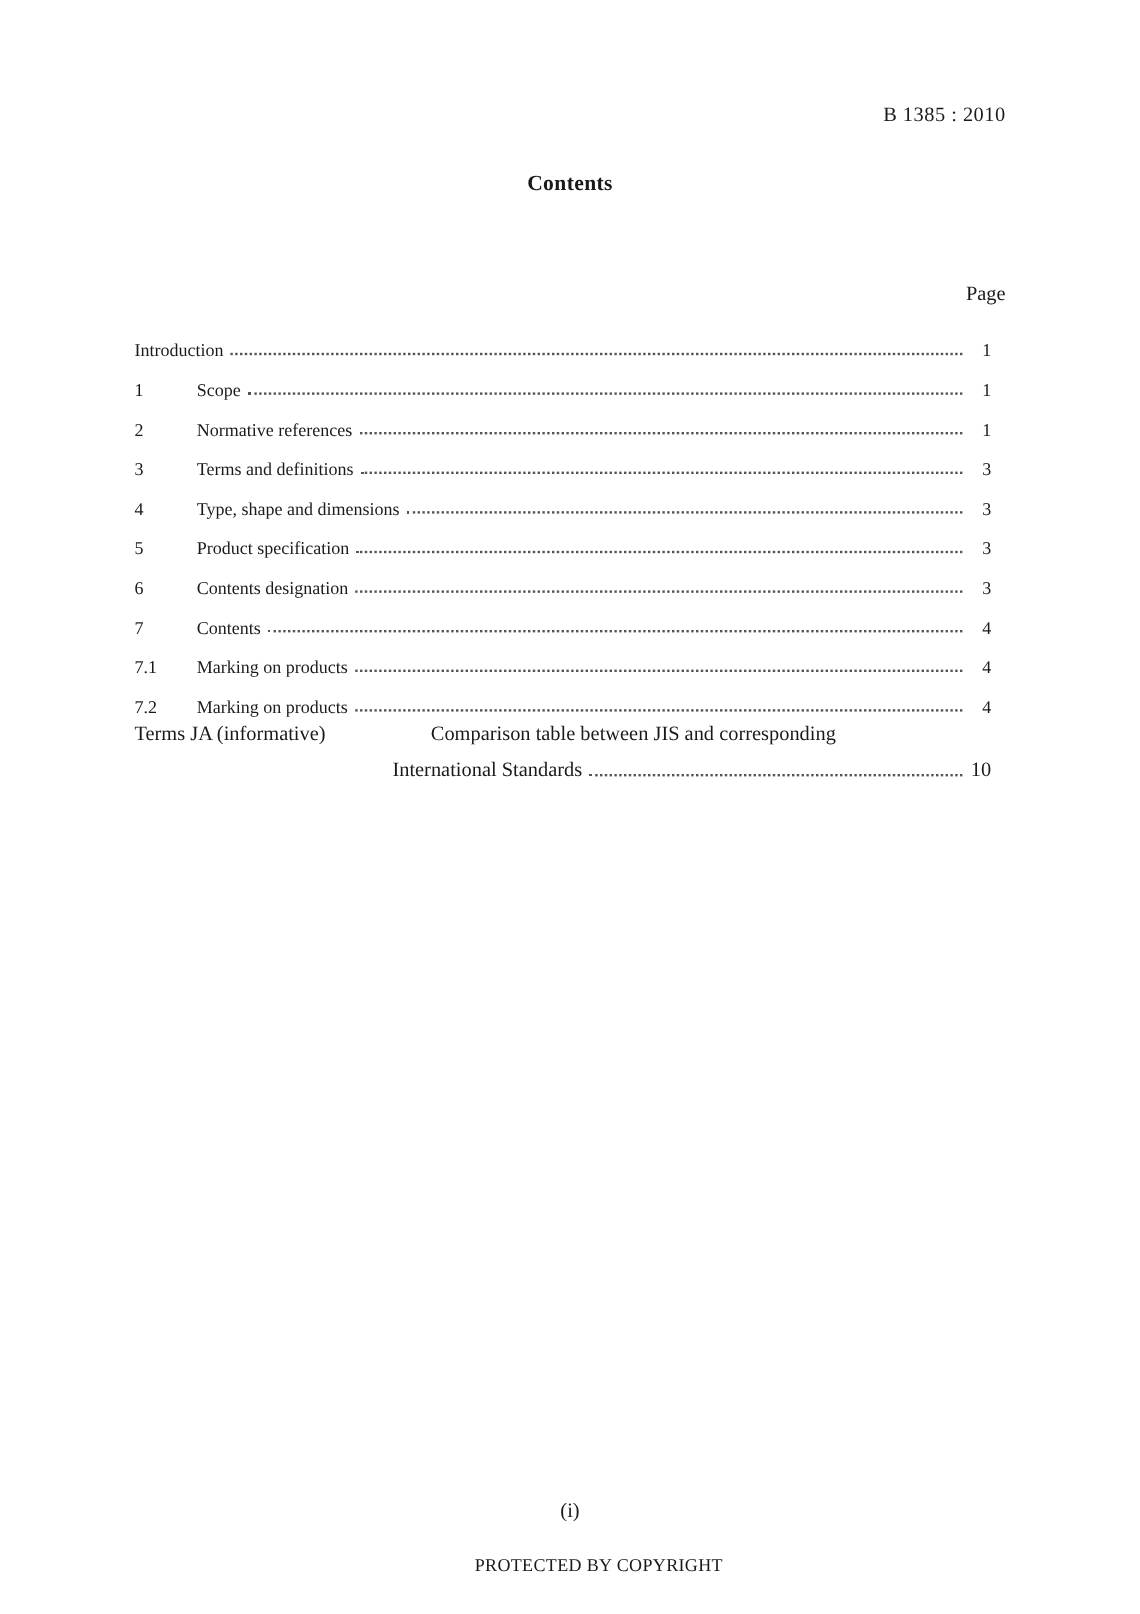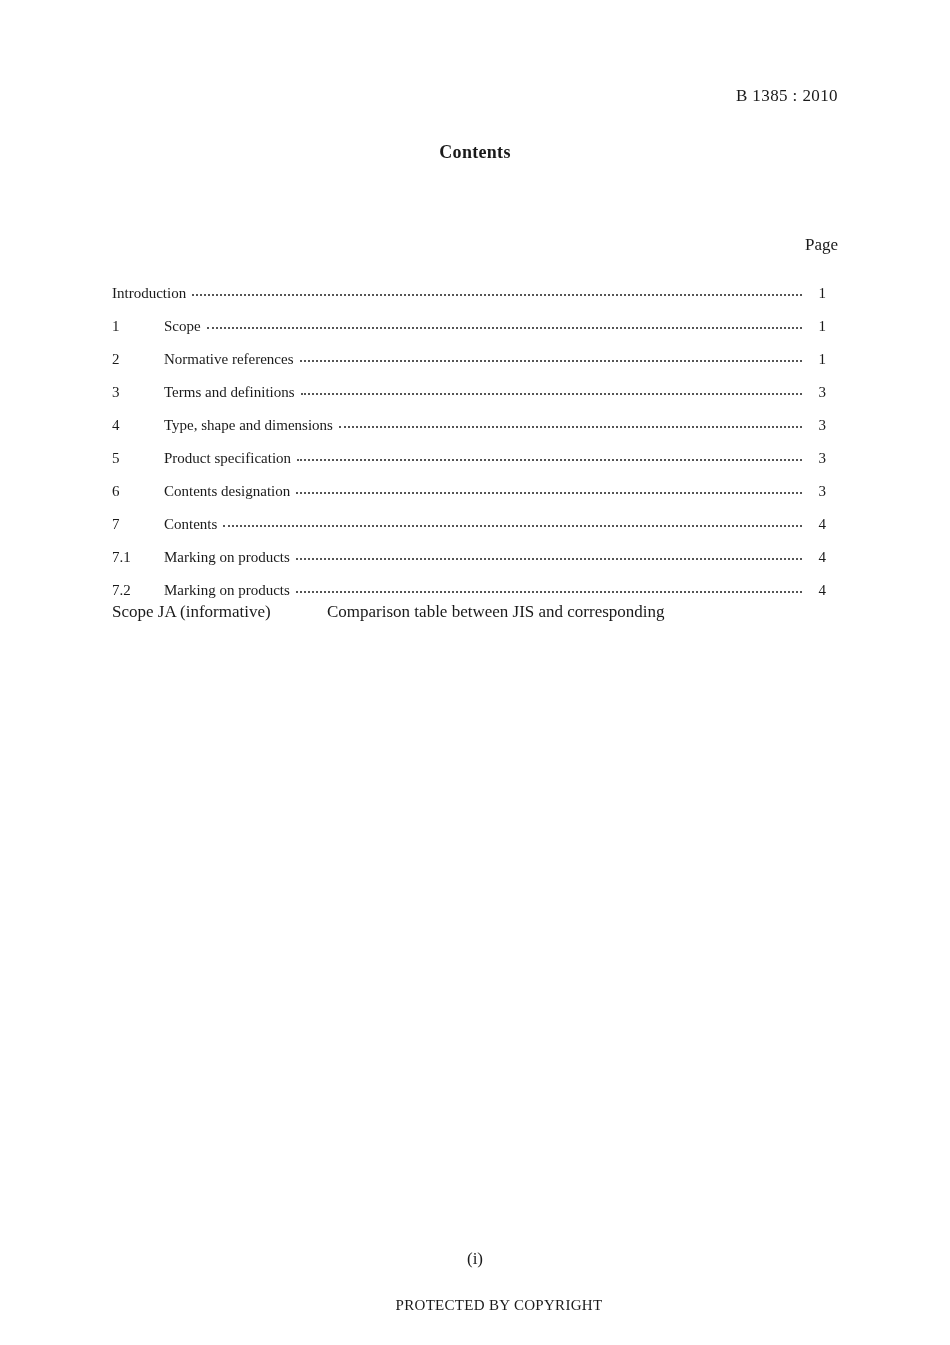--- a/index.html
+++ b/index.html
@@ -96,20 +96,21 @@
     align-items: flex-end;
     height: 30px;
   }
   .annex-name {
     width: 215px;
     flex: 0 0 215px;
     white-space: nowrap;
   }
   .annex-text {
     white-space: nowrap;
+    margin-left: 32px;
   }
   .annex-line2 {
     display: flex;
     align-items: flex-end;
     height: 30px;
     padding-left: 215px;
   }
   .annex-text2 {
     white-space: nowrap;
     padding-right: 6px;
@@ -212,21 +213,26 @@
       <div class="toc-num">7.2</div>
       <div class="toc-label">Marking on products</div>
       <div class="leader"></div>
       <div class="toc-page">4</div>
     </div>
 
   </div>
 
   <div class="annex">
     <div class="annex-line1">
-      <div class="annex-name">Scope JA (informative)</div>
+      <div class="annex-name">Terms JA (informative)</div>
       <div class="annex-text">Comparison table between JIS and corresponding</div>
+    </div>
+    <div class="annex-line2">
+      <div class="annex-text2">International Standards</div>
+      <div class="leader"></div>
+      <div class="toc-page">10</div>
     </div>
   </div>
 
   <div class="footer-page">(i)</div>
   <div class="footer-copyright">PROTECTED BY COPYRIGHT</div>
 
 </div>
 
 </body></html>

